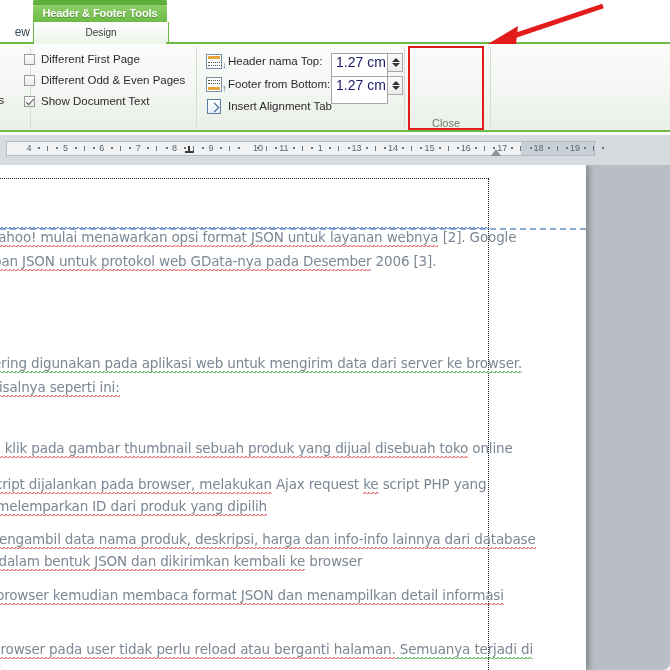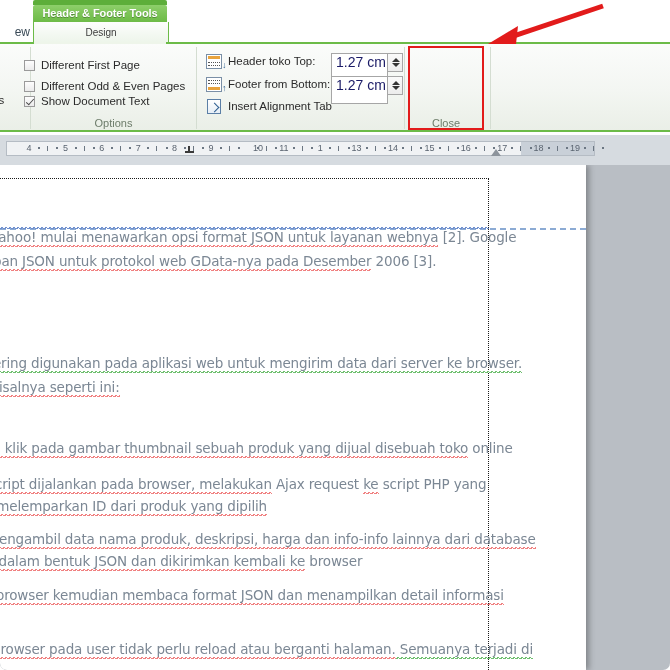--- a/index.html
+++ b/index.html
@@ -371,41 +371,40 @@
 
     <div class="ribbon-body"></div>
 
     <div class="left-vert-sep"></div>
     <div class="grp-sep" style="left:196px;"></div>
     <div class="grp-sep" style="left:404px;"></div>
     <div class="grp-sep" style="left:490px;"></div>
 
     <div class="left-frag">us</div>
 
-    <div class="chk-row" style="left:24px; top:53px;margin-top:6px;">
+    <div class="chk-row" style="left:24px; top:53px;">
       <span class="chk-box"></span><span>Different First Page</span>
     </div>
 
-    <div class="chk-row" style="left:24px; top:80px;">
+    <div class="chk-row" style="left:24px; top:74px;">
       <span class="chk-box"></span><span>Different Odd &amp; Even Pages</span>
     </div>
 
     <div class="chk-row" style="left:24px; top:95px;">
       <span class="chk-box checked"></span><span>Show Document Text</span>
     </div>
 
-    <div class="grp-label" style="left:31px; top:117px; width:165px;">Options</div>
 
     <div class="pos-icon" style="left:206px; top:54px;">
       <div class="bar" style="top:1px;"></div>
       <div class="dots" style="top:7px;"></div>
       <div class="dots" style="top:10px;"></div>
     </div>
     <div class="pos-icon-arrow" style="left:222px; top:60px;">↓</div>
-    <div class="pos-row" style="left:228px; top:55px;">Header toko Top:</div>
+    <div class="pos-row" style="left:228px; top:55px;">Header nama Top:</div>
 
     <div class="spin-field" style="left:331px; top:53px;">1.27 cm</div>
     <div class="spin-btns" style="left:388px; top:53px;">
       <div class="up"></div>
       <div class="dn"></div>
     </div>
 
     <div class="pos-icon" style="left:206px; top:77px;">
       <div class="dots" style="top:2px;"></div>
       <div class="dots" style="top:5px;"></div>

